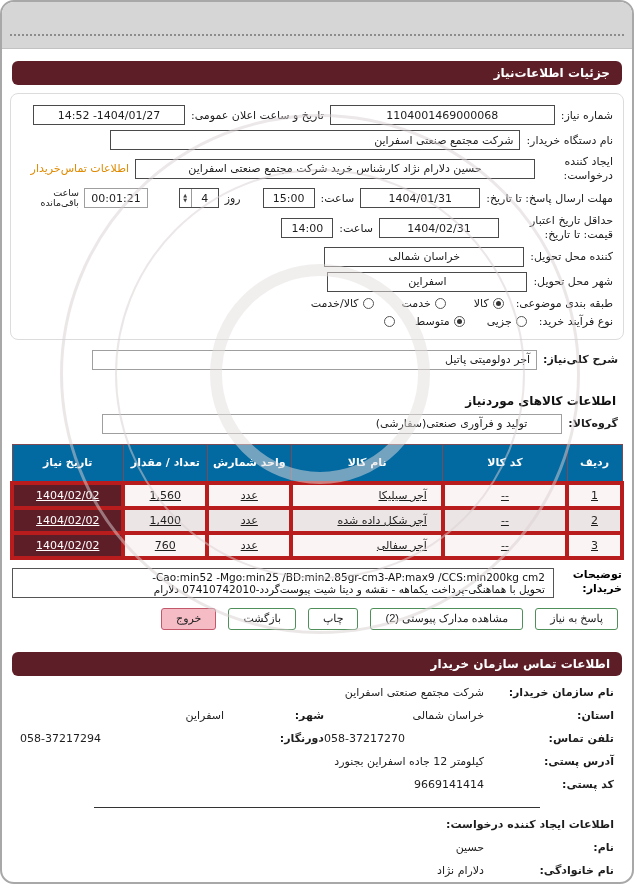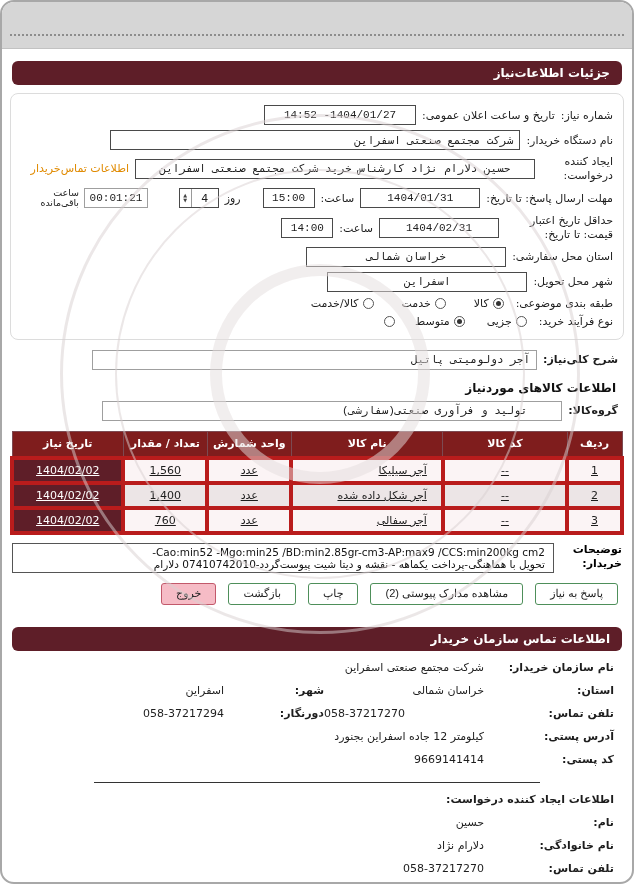--- a/index.html
+++ b/index.html
@@ -9,39 +9,39 @@
   .topstrip{height:46px;background:#d6d6d6;border-bottom:1px solid #c2c2c2;position:relative;}
   .dotline{position:absolute;left:8px;right:8px;top:32px;border-top:2px dotted #8d8d8d;}
   .bar{background:#5e1e28;color:#fff;margin:12px 10px 8px;padding:5px 12px;font-size:12px;
        font-weight:700;border-radius:6px;}
   .panel{margin:0 8px;border:1px solid #dcdcdc;border-radius:8px;padding:6px 10px;}
   .row{display:flex;align-items:center;gap:6px;margin:5px 0;font-size:11px;color:#1d1d1d;}
   .lbl{white-space:nowrap;}
   .lbl.wrap{white-space:normal;line-height:1.25;}
   .bold{font-weight:700;}
   .inp{border:1px solid #4a4a4a;height:20px;background:#fff;display:flex;align-items:center;
-       justify-content:center;padding:0 6px;box-sizing:border-box;font-size:11px;flex:none;font-family:Liberation Mono, monospace;}
+       justify-content:center;padding:0 6px;box-sizing:border-box;font-size:11px;flex:none;}
   .inp.start{justify-content:flex-start;}
   .inp.light{border-color:#9f9f9f;}
   .ltr{direction:ltr;unicode-bidi:isolate;}
   .link{color:#e08a00;font-size:11px;cursor:pointer;white-space:nowrap;}
   .rb{display:inline-block;width:11px;height:11px;border:1px solid #555;border-radius:50%;
       background:#fff;position:relative;flex:none;box-sizing:border-box;}
   .rb.on::after{content:"";position:absolute;inset:2px;background:#333;border-radius:50%;}
   .radio{display:flex;align-items:center;gap:4px;}
   .radios{display:flex;align-items:center;gap:28px;margin-right:6px;}
   .spin{display:flex;border:1px solid #4a4a4a;height:20px;width:40px;box-sizing:border-box;background:#fff;}
   .spin .num{flex:1;display:flex;align-items:center;justify-content:center;font-size:11px;}
   .spin .arrs{width:11px;border-left:0;border-right:1px solid #9a9a9a;display:flex;flex-direction:column;
       align-items:center;justify-content:center;font-size:5px;color:#444;line-height:1.1;}
   .pushleft{margin-right:auto;display:flex;align-items:center;gap:5px;}
   .smalllbl{font-size:9.5px;width:58px;white-space:normal;line-height:1.15;color:#222;}
-  .heading{margin:11px 16px 4px;font-weight:700;font-size:12px;color:#111;}
+  .heading{margin:24px 16px 4px;font-weight:700;font-size:12px;color:#111;}
   table.tbl{border-collapse:collapse;margin:10px 8px 0;width:614px;font-size:11px;}
-  .tbl th{background:#7f1d1d;color:#fff;font-weight:700;padding:4px 2px;border:1px solid #7c4a52;height:16px;}
+  .tbl th{background:#0369a1;color:#fff;font-weight:700;padding:10px 2px;border:1px solid #7c4a52;height:16px;}
   .tbl td{border:4px solid #b91c1c;padding:2px 22px;height:17px;color:#1d1d1d;text-decoration:underline;}
   .tbl tr.odd td{background:#fbf4f5;}
   .tbl tr.even td{background:#ece5e6;}
   .tbl td.c{text-align:center;}
   .tbl td.r{text-align:right;padding-right:14px;}
   .tbl td.date{background:#5e1e28 !important;color:#fff;text-align:center;}
   .notes{display:flex;margin:8px 10px 0;gap:6px;font-size:11px;align-items:flex-start;}
   .notesbox{flex:1;border:1px solid #555;padding:2px 8px;min-height:28px;box-sizing:border-box;}
   .notesbox .l1{direction:ltr;text-align:right;font-size:10.5px;color:#111;}
   .notesbox .l2{text-align:right;font-size:10.5px;color:#111;}
@@ -76,20 +76,21 @@
   <div class="topstrip">
     <div class="dotline"></div>
   </div>
 
   <div class="bar">جزئیات اطلاعات‌نیاز</div>
 
   <div class="panel">
 
     <div class="row">
       <span class="lbl">شماره نیاز:</span>
+      <div class="inp ltr" style="width:225px">1104001469000068</div>
       <span class="lbl" style="">تاریخ و ساعت اعلان عمومی:</span>
       <div class="inp ltr" style="width:152px">14:52 -1404/01/27</div>
     </div>
 
     <div class="row">
       <span class="lbl">نام دستگاه خریدار:</span>
       <div class="inp start" style="width:410px">شرکت مجتمع صنعتی اسفراین</div>
     </div>
 
     <div class="row">
@@ -118,21 +119,21 @@
     </div>
 
     <div class="row">
       <span class="lbl wrap" style="width:108px">حداقل تاریخ اعتبار قیمت: تا تاریخ:</span>
       <div class="inp ltr" style="width:120px">1404/02/31</div>
       <span class="lbl">ساعت:</span>
       <div class="inp ltr" style="width:52px">14:00</div>
     </div>
 
     <div class="row">
-      <span class="lbl">استان محل سفارشی:</span>
+      <span class="lbl">کننده محل تحویل:</span>
       <div class="inp" style="width:200px">خراسان شمالی</div>
     </div>
 
     <div class="row">
       <span class="lbl">شهر محل تحویل:</span>
       <div class="inp" style="width:200px">اسفراین</div>
     </div>
 
     <div class="row">
       <span class="lbl">طبقه بندی موضوعی:</span>
@@ -260,21 +261,21 @@
     <span class="c-lbl">استان:</span>
     <span class="c-val">خراسان شمالی</span>
     <span class="c-lbl2">شهر:</span>
     <span class="c-val2">اسفراین</span>
   </div>
 
   <div class="c-row">
     <span class="c-lbl">تلفن تماس:</span>
     <span class="c-val ltr">058-37217270</span>
     <span class="c-lbl2">دورنگار:</span>
-    <span class="c-val2 ltr" style="text-align:right">058-37217294</span>
+    <span class="c-val2 ltr" style="">058-37217294</span>
   </div>
 
   <div class="c-row">
     <span class="c-lbl">آدرس پستی:</span>
     <span class="c-val2">کیلومتر 12 جاده اسفراین بجنورد</span>
   </div>
 
   <div class="c-row">
     <span class="c-lbl">کد پستی:</span>
     <span class="c-val2 ltr" style="text-align:right">9669141414</span>

